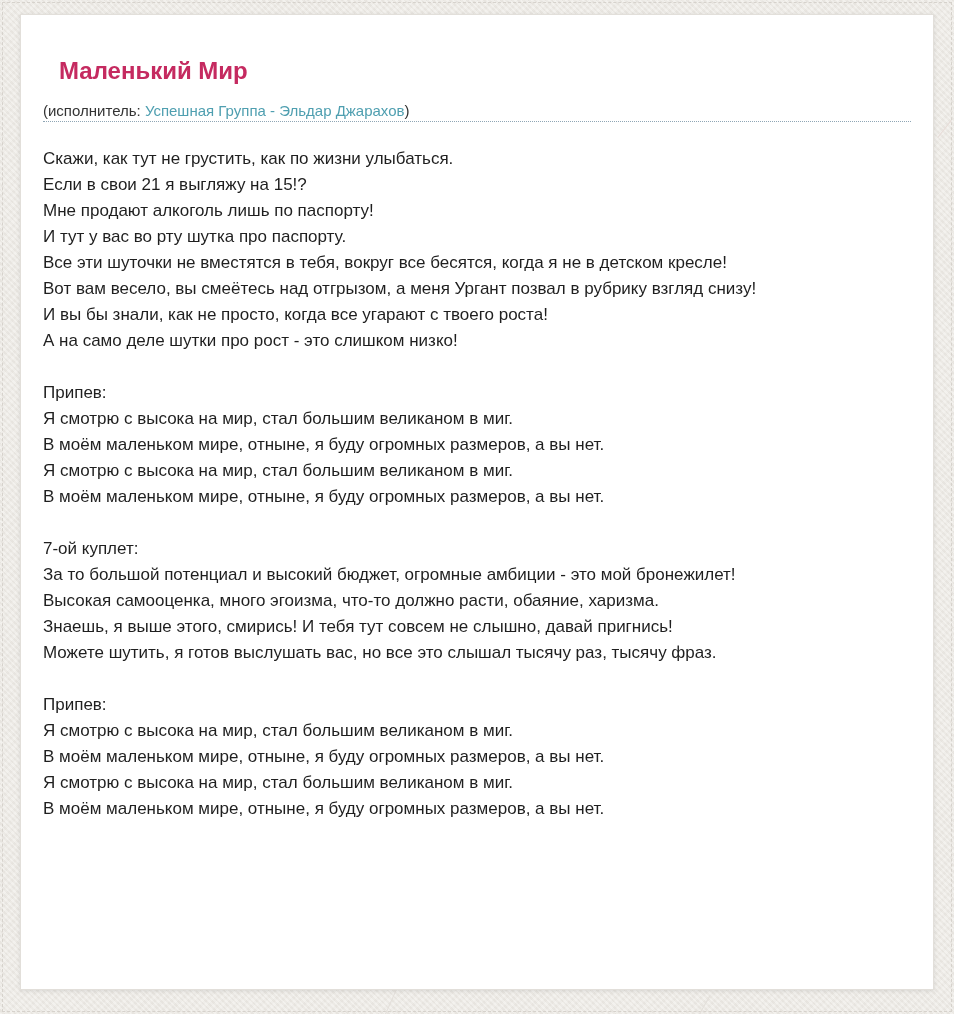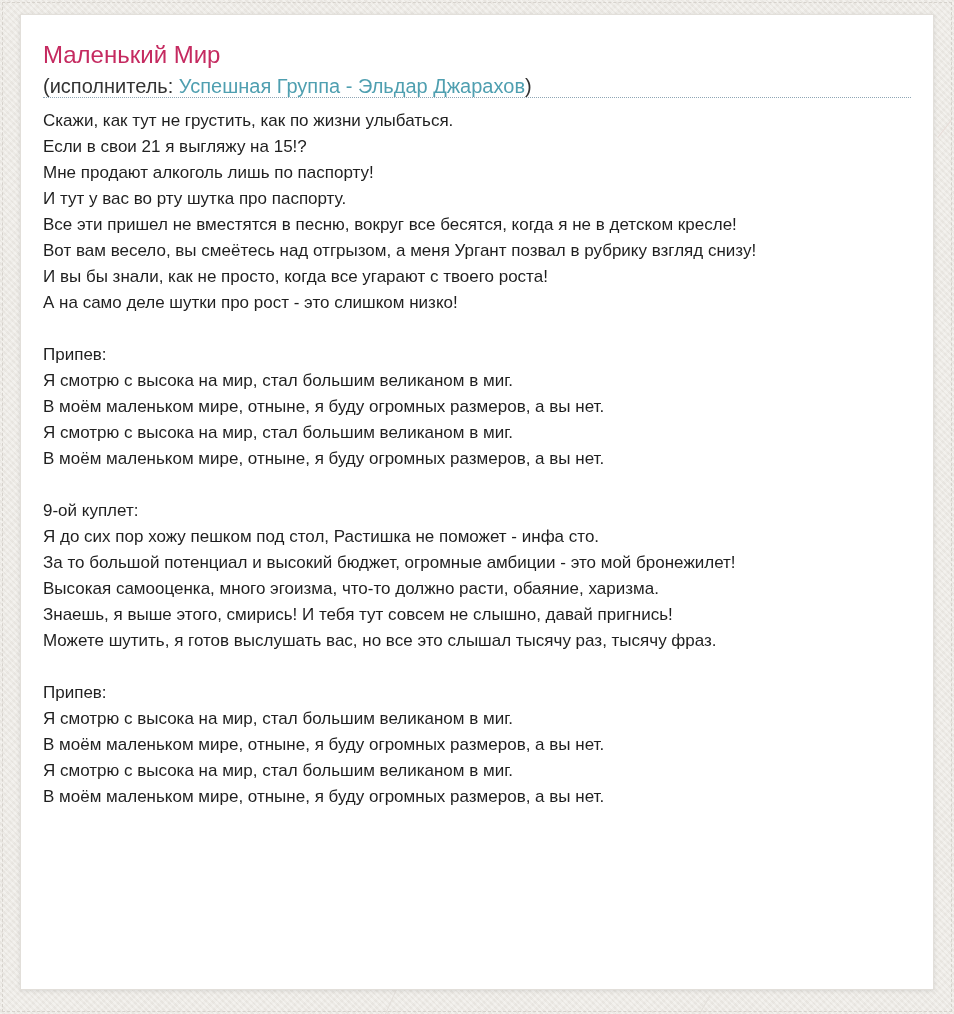--- a/index.html
+++ b/index.html
@@ -48,40 +48,40 @@
     background: var(--card);
     border: 1px solid var(--card_border);
     box-shadow: 0 1px 4px rgba(0,0,0,0.10);
     padding: 26px 22px 0 22px;
   }
   .song-header {
     border-bottom: 1px dotted var(--separator);
     padding-bottom: 1px;
   }
   h1.song-title {
-    margin: 0;
+    margin: 16px;
     font-size: 24px;
     line-height: 28px;
-    font-weight: normal;
+    font-weight: bold;
     color: var(--title);
   }
   .artist-line {
     margin-top: 8px;
-    font-size: 20px;
+    font-size: 15px;
     line-height: 19px;
     color: var(--muted_text);
     white-space: nowrap;
   }
   .artist-line a.artist-link {
     color: var(--link);
     text-decoration: none;
     cursor: pointer;
   }
   .lyrics {
-    margin-top: 10px;
+    margin-top: 24px;
     font-size: 17px;
     line-height: 26px;
     color: var(--text);
   }
   .lyric-line {
     white-space: nowrap;
   }
 </style>
 </head>
 <body>
@@ -97,33 +97,32 @@
     <div class="artist-line">
       <span>(исполнитель: </span><a class="artist-link" href="#">Успешная Группа - Эльдар Джарахов</a><span>)</span>
     </div>
   </div>
 
   <div class="lyrics">
       <div class="lyric-line">Скажи, как тут не грустить, как по жизни улыбаться.</div>
       <div class="lyric-line">Если в свои 21 я выгляжу на 15!?</div>
       <div class="lyric-line">Мне продают алкоголь лишь по паспорту!</div>
       <div class="lyric-line">И тут у вас во рту шутка про паспорту.</div>
-      <div class="lyric-line">Все эти пришел не вместятся в песню, вокруг все бесятся, когда я не в детском кресле!</div>
+      <div class="lyric-line">Все эти шуточки не вместятся в тебя, вокруг все бесятся, когда я не в детском кресле!</div>
       <div class="lyric-line">Вот вам весело, вы смеётесь над отгрызом, а меня Ургант позвал в рубрику взгляд снизу!</div>
       <div class="lyric-line">И вы бы знали, как не просто, когда все угарают с твоего роста!</div>
       <div class="lyric-line">А на само деле шутки про рост - это слишком низко!</div>
       <div class="lyric-line">&nbsp;</div>
       <div class="lyric-line">Припев:</div>
       <div class="lyric-line">Я смотрю с высока на мир, стал большим великаном в миг.</div>
       <div class="lyric-line">В моём маленьком мире, отныне, я буду огромных размеров, а вы нет.</div>
       <div class="lyric-line">Я смотрю с высока на мир, стал большим великаном в миг.</div>
       <div class="lyric-line">В моём маленьком мире, отныне, я буду огромных размеров, а вы нет.</div>
       <div class="lyric-line">&nbsp;</div>
-      <div class="lyric-line">9-ой куплет:</div>
-      <div class="lyric-line">Я до сих пор хожу пешком под стол, Растишка не поможет - инфа сто.</div>
+      <div class="lyric-line">7-ой куплет:</div>
       <div class="lyric-line">За то большой потенциал и высокий бюджет, огромные амбиции - это мой бронежилет!</div>
       <div class="lyric-line">Высокая самооценка, много эгоизма, что-то должно расти, обаяние, харизма.</div>
       <div class="lyric-line">Знаешь, я выше этого, смирись! И тебя тут совсем не слышно, давай пригнись!</div>
       <div class="lyric-line">Можете шутить, я готов выслушать вас, но все это слышал тысячу раз, тысячу фраз.</div>
       <div class="lyric-line">&nbsp;</div>
       <div class="lyric-line">Припев:</div>
       <div class="lyric-line">Я смотрю с высока на мир, стал большим великаном в миг.</div>
       <div class="lyric-line">В моём маленьком мире, отныне, я буду огромных размеров, а вы нет.</div>
       <div class="lyric-line">Я смотрю с высока на мир, стал большим великаном в миг.</div>
       <div class="lyric-line">В моём маленьком мире, отныне, я буду огромных размеров, а вы нет.</div>

